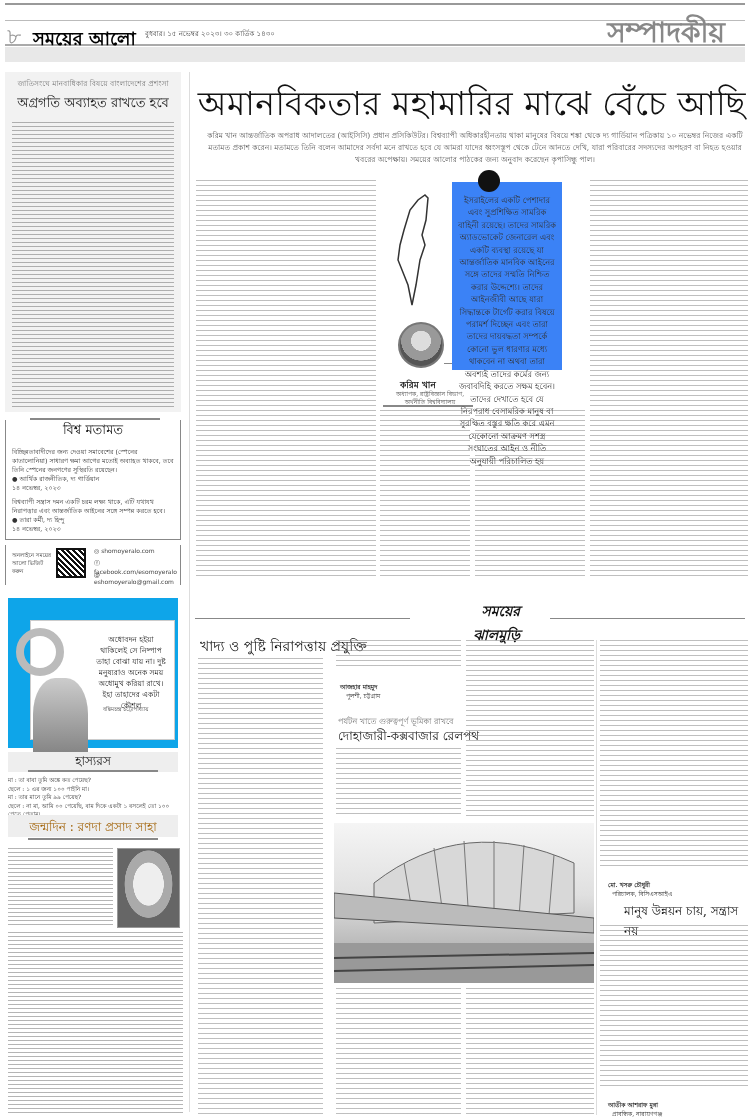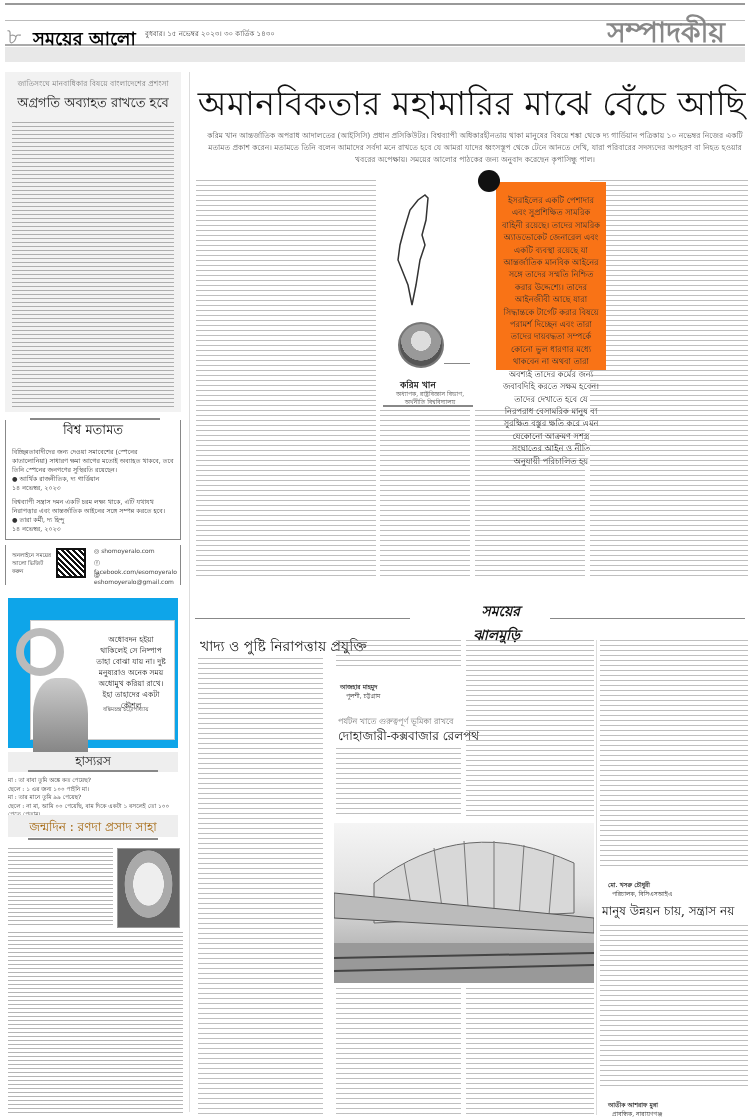--- a/index.html
+++ b/index.html
@@ -16,21 +16,21 @@
   .dateline { position: absolute; left: 140px; top: 7px; font-size: 7px; color: #444; font-family: "DejaVu Sans", sans-serif; }
   .section-title { position: absolute; right: 20px; top: -10px; font-size: 28px; color: #888; font-family: "DejaVu Sans", sans-serif; font-weight: bold; }
   .grey-band { position: absolute; left: 5px; right: 5px; top: 47px; height: 15px; background: #e8e8e8; }
   .left-box { position: absolute; left: 5px; top: 72px; width: 176px; height: 340px; background: #f2f2f2; }
   .kicker { font-size: 7.5px; color: #777; text-align: center; margin-top: 6px; }
   .left-head { font-size: 13px; text-align: center; color: #111; margin-top: 3px; }
   .main-head { position: absolute; left: 196px; top: 78px; width: 552px; text-align: center; font-size: 33px; color: #111; letter-spacing: 0.5px; }
   .deck { position: absolute; left: 205px; top: 130px; width: 540px; font-size: 7.5px; color: #555; text-align: center; line-height: 12px; }
   .map { position: absolute; left: 390px; top: 190px; }
   .portrait { position: absolute; left: 398px; top: 322px; width: 46px; height: 46px; border-radius: 50%; background: radial-gradient(circle at 50% 40%, #ddd 0 30%, #999 31% 60%, #555 61%); border: 2px solid #777; }
-  .quote-box { position: absolute; left: 496px; top: 182px; width: 110px; height: 188px; background: #f97316; }
+  .quote-box { position: absolute; left: 452px; top: 182px; width: 110px; height: 188px; background: #3b82f6; }
   .quote-text { font-size: 8.2px; line-height: 12.4px; color: #333; text-align: center; padding: 12px 6px 0 6px; }
   .qmark { position: absolute; left: 478px; top: 170px; width: 22px; height: 22px; border-radius: 50%; background: #111; }
   .byline-name { position: absolute; left: 400px; top: 378px; font-size: 9px; font-weight: bold; color: #222; }
   .byline-role { position: absolute; left: 390px; top: 390px; font-size: 6px; color: #555; width: 80px; text-align: center; line-height: 8px; }
   .box-title { font-size: 13px; text-align: center; color: #111; }
   .opinion-box { position: absolute; left: 5px; top: 420px; width: 176px; height: 120px; border-left: 1px solid #888; border-right: 1px solid #888; border-bottom: 1px solid #888; }
   .op-text { font-size: 6.3px; color: #333; padding: 6px 6px; line-height: 9px; }
   .op-text p { margin-bottom: 5px; }
   .contact-box { position: absolute; left: 5px; top: 545px; width: 176px; height: 40px; border-left: 1px solid #888; border-right: 1px solid #888; }
   .qr { position: absolute; left: 50px; top: 3px; width: 30px; height: 30px; background: repeating-linear-gradient(45deg, #111 0 2px, #fff 2px 4px), #111; border: 2px solid #111; }
@@ -45,21 +45,21 @@
   .humor-line { position: absolute; left: 28px; top: 770px; width: 130px; height: 2px; background: #888; }
   .humor-text { position: absolute; left: 8px; top: 776px; width: 175px; font-size: 5.8px; line-height: 8.5px; color: #333; }
   .birthday-title { position: absolute; left: 8px; top: 815px; width: 170px; height: 22px; background: #eee; font-size: 12px; text-align: center; color: #a16207; padding-top: 3px; }
   .birthday-line { position: absolute; left: 28px; top: 838px; width: 130px; height: 2px; background: #888; }
   .saha-photo { position: absolute; left: 117px; top: 848px; width: 63px; height: 80px; background: radial-gradient(ellipse at 50% 45%, #eee 0 35%, #aaa 36% 55%, #666 56%); border: 1px solid #999; }
   .jhalmuri { position: absolute; left: 195px; top: 590px; width: 555px; height: 55px; }
   .col-head-food { position: absolute; left: 200px; top: 635px; font-size: 14px; color: #111; }
   .rail-kicker { position: absolute; left: 338px; top: 715px; font-size: 8px; color: #777; }
   .rail-head { position: absolute; left: 338px; top: 727px; font-size: 12px; color: #111; }
   .rail-img { position: absolute; left: 334px; top: 823px; width: 260px; height: 160px; background: linear-gradient(180deg, #f5f5f5 0%, #e0e0e0 45%, #bbb 75%, #888 100%); overflow: hidden; }
-  .right-head { position: absolute; left: 602px; top: 902px; font-size: 12px; color: #111; }
+  .right-head { position: absolute; left: 624px; top: 902px; font-size: 12px; color: #111; }
   .sig { font-size: 6px; color: #333; position: absolute; }
 </style>
 </head>
 <body>
 
 <div class="top-rule"></div>
 
 <div class="header">
   <span class="page-num">৮</span>
   <span class="paper-name">সময়ের আলো</span>

